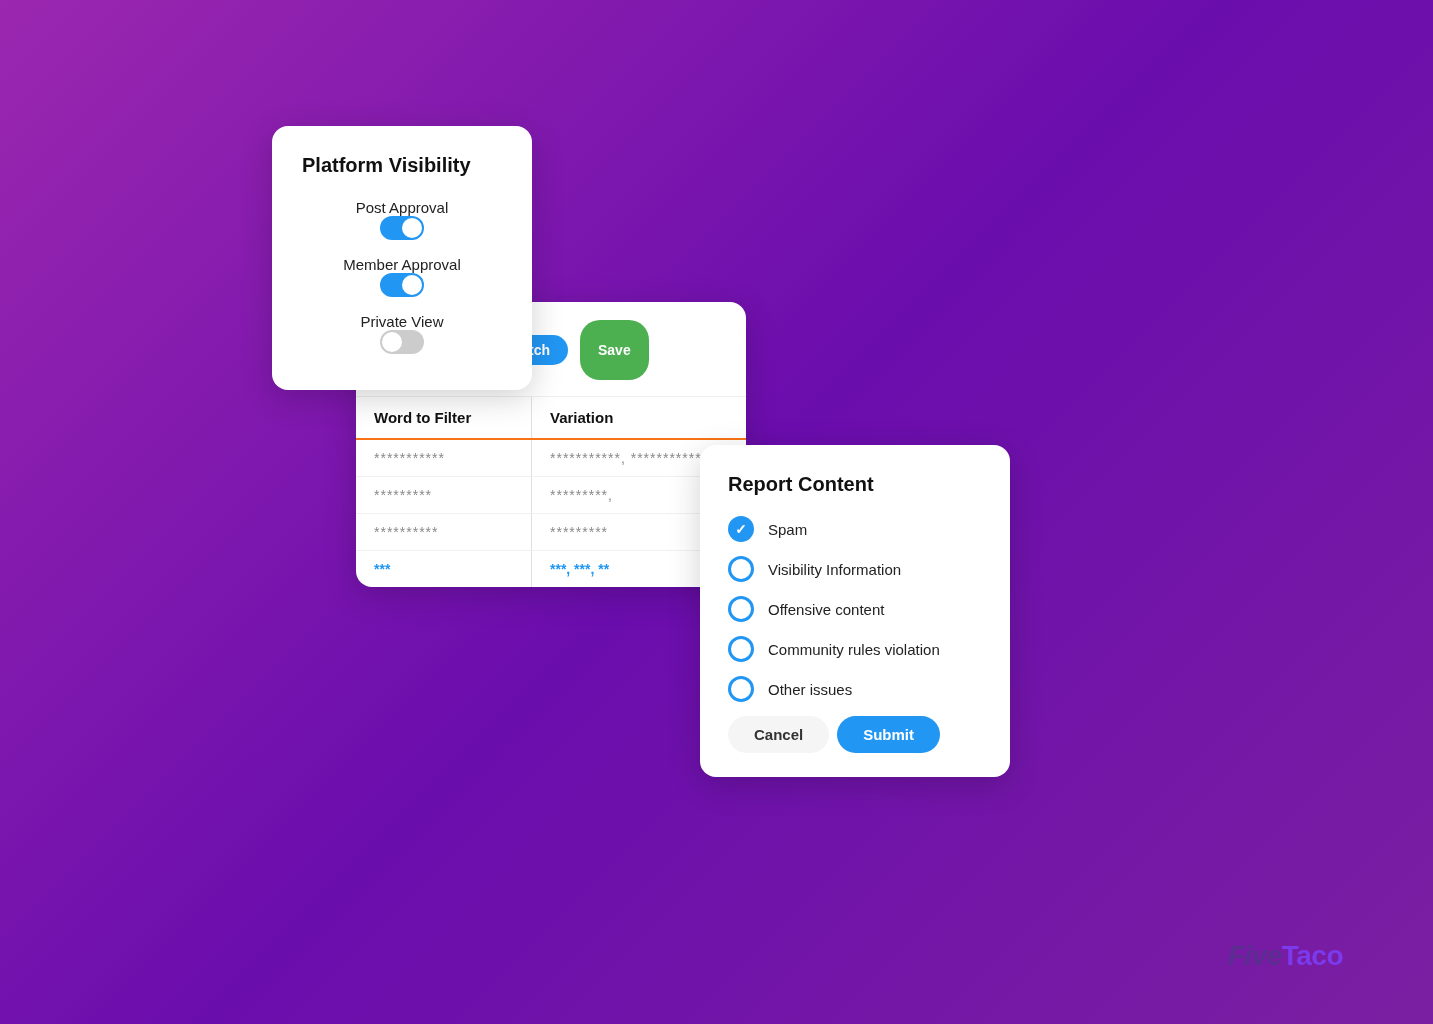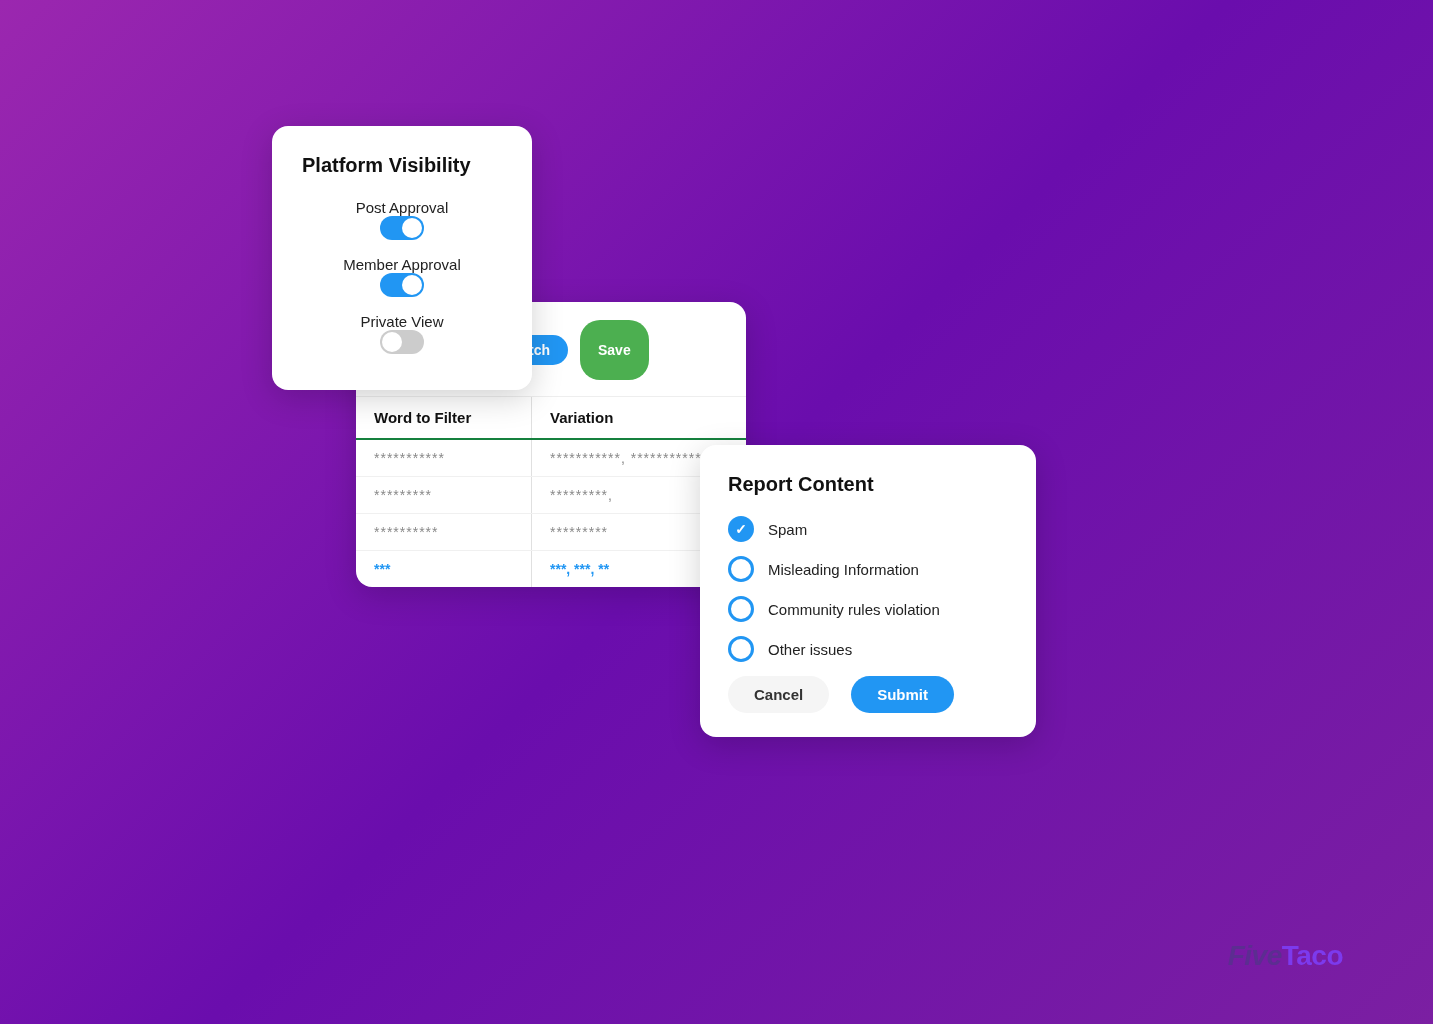--- a/index.html
+++ b/index.html
@@ -142,21 +142,21 @@
       border-collapse: collapse;
     }
 
     .filter-table th {
       background: #fff;
       text-align: left;
       font-size: 15px;
       font-weight: 800;
       color: #111;
       padding: 12px 18px;
-      border-bottom: 2px solid #15803d;
+      border-bottom: 2px solid #f97316;
     }
 
     .filter-table td {
       padding: 10px 18px;
       font-size: 14px;
       color: #888;
       border-bottom: 1px solid #f0f0f0;
       letter-spacing: 1px;
     }
 
@@ -169,21 +169,21 @@
     }
 
     .filter-table th:first-child,
     .filter-table td:first-child {
       width: 45%;
       border-right: 1px solid #e0e0e0;
     }
 
     
     .report-card {
-      width: 336px;
+      width: 310px;
       padding: 28px 28px 24px 28px;
       top: 445px;
       left: 700px;
       z-index: 12;
     }
 
     .report-card h2 {
       font-size: 20px;
       font-weight: 800;
       color: #111;
@@ -225,21 +225,21 @@
     }
 
     .report-option-label {
       font-size: 15px;
       color: #222;
       font-weight: 500;
     }
 
     .report-buttons {
       display: flex;
-      gap: 22px;
+      gap: 8px;
       margin-top: 6px;
     }
 
     .btn-cancel {
       background: #f5f5f5;
       color: #333;
       border: none;
       border-radius: 24px;
       padding: 10px 26px;
       font-size: 15px;
@@ -343,23 +343,27 @@
 <div class="card report-card">
   <h2>Report Content</h2>
 
   <div class="report-option">
     <div class="radio-icon checked">✓</div>
     <span class="report-option-label">Spam</span>
   </div>
 
   <div class="report-option">
     <div class="radio-icon unchecked"></div>
-    <span class="report-option-label">Misleading Information</span>
-  </div>
-
+    <span class="report-option-label">Visibility Information</span>
+  </div>
+
+  <div class="report-option">
+    <div class="radio-icon unchecked"></div>
+    <span class="report-option-label">Offensive content</span>
+  </div>
 
   <div class="report-option">
     <div class="radio-icon unchecked"></div>
     <span class="report-option-label">Community rules violation</span>
   </div>
 
   <div class="report-option">
     <div class="radio-icon unchecked"></div>
     <span class="report-option-label">Other issues</span>
   </div>

